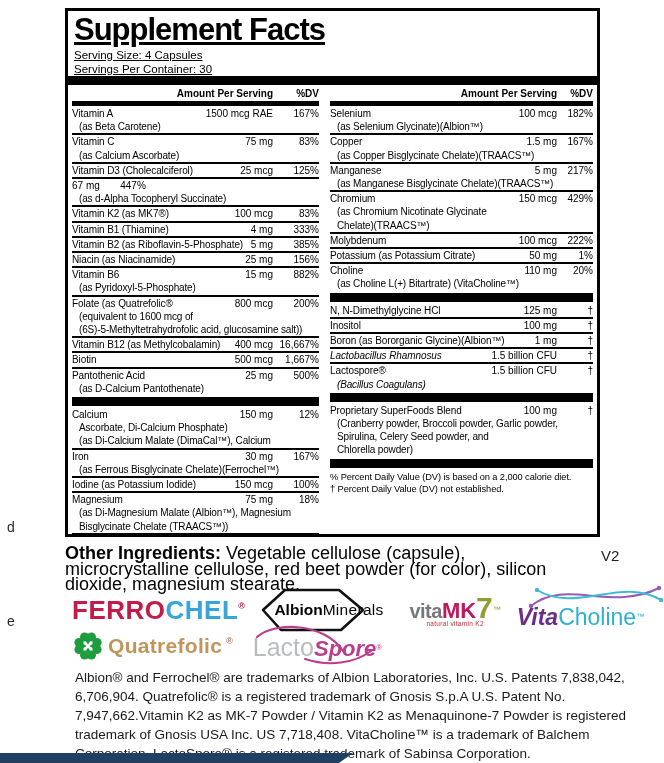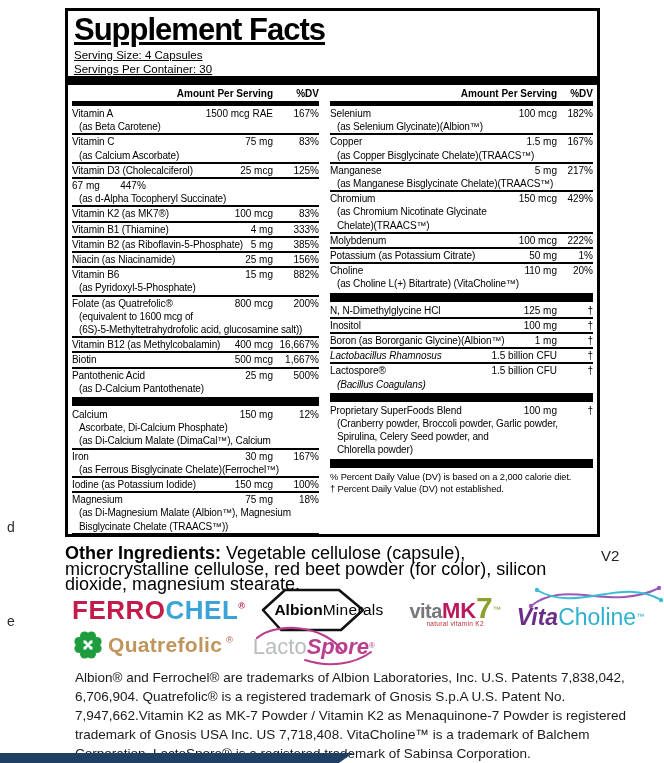--- a/index.html
+++ b/index.html
@@ -78,21 +78,21 @@
   .vc-tm{color:#2fb0cf;font-size:8px;vertical-align:super;}
 
   
   .logo-quatrefolic{display:flex;align-items:center;gap:4px;white-space:nowrap;}
   .q-text{color:#c0955c;font-size:21px;font-weight:600;letter-spacing:0.3px;}
   .q-reg{color:#b0553a;font-size:9px;vertical-align:super;margin-top:-10px;}
 
   
   .logo-lactospore{position:relative;white-space:nowrap;padding-top:4px;}
   .ls-swoosh{position:absolute;left:-6px;top:-8px;}
-  .ls-lacto{color:#b9bcbe;font-size:22px;font-weight:500;}
+  .ls-lacto{color:#b9bcbe;font-size:25px;font-weight:500;}
   .ls-spore{color:#bb3d8e;font-size:22px;font-weight:600;font-style:italic;}
   .ls-reg{color:#bb3d8e;font-size:8px;vertical-align:super;}
 
   .legal{position:absolute;left:75px;top:668px;width:588px;font-size:13.5px;line-height:19px;color:#1a1a1a;}
 
   .navy-bar{position:absolute;left:0;top:753px;width:353px;height:10px;background:#1f3f63;
             clip-path:polygon(0 0,100% 0,96% 100%,0 100%);}
 </style>
 </head>
 <body>

